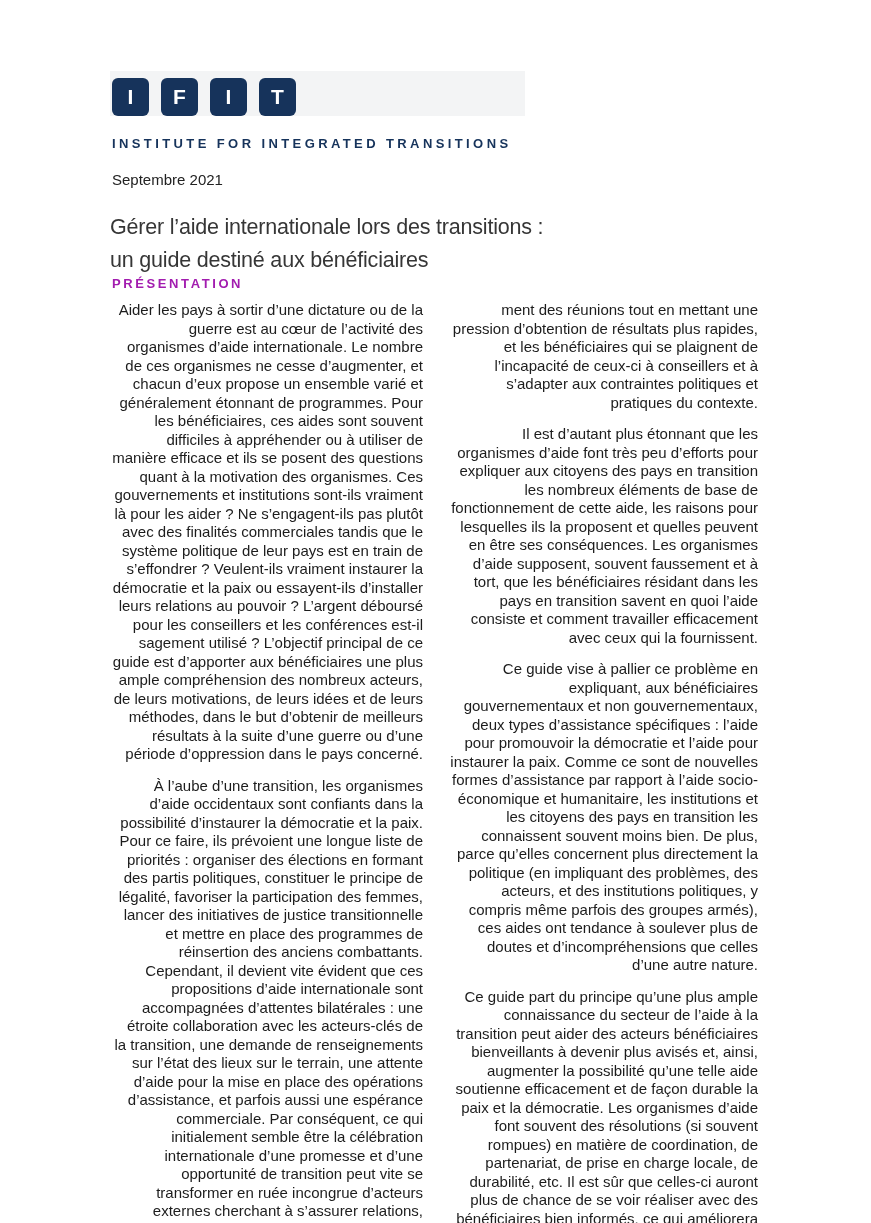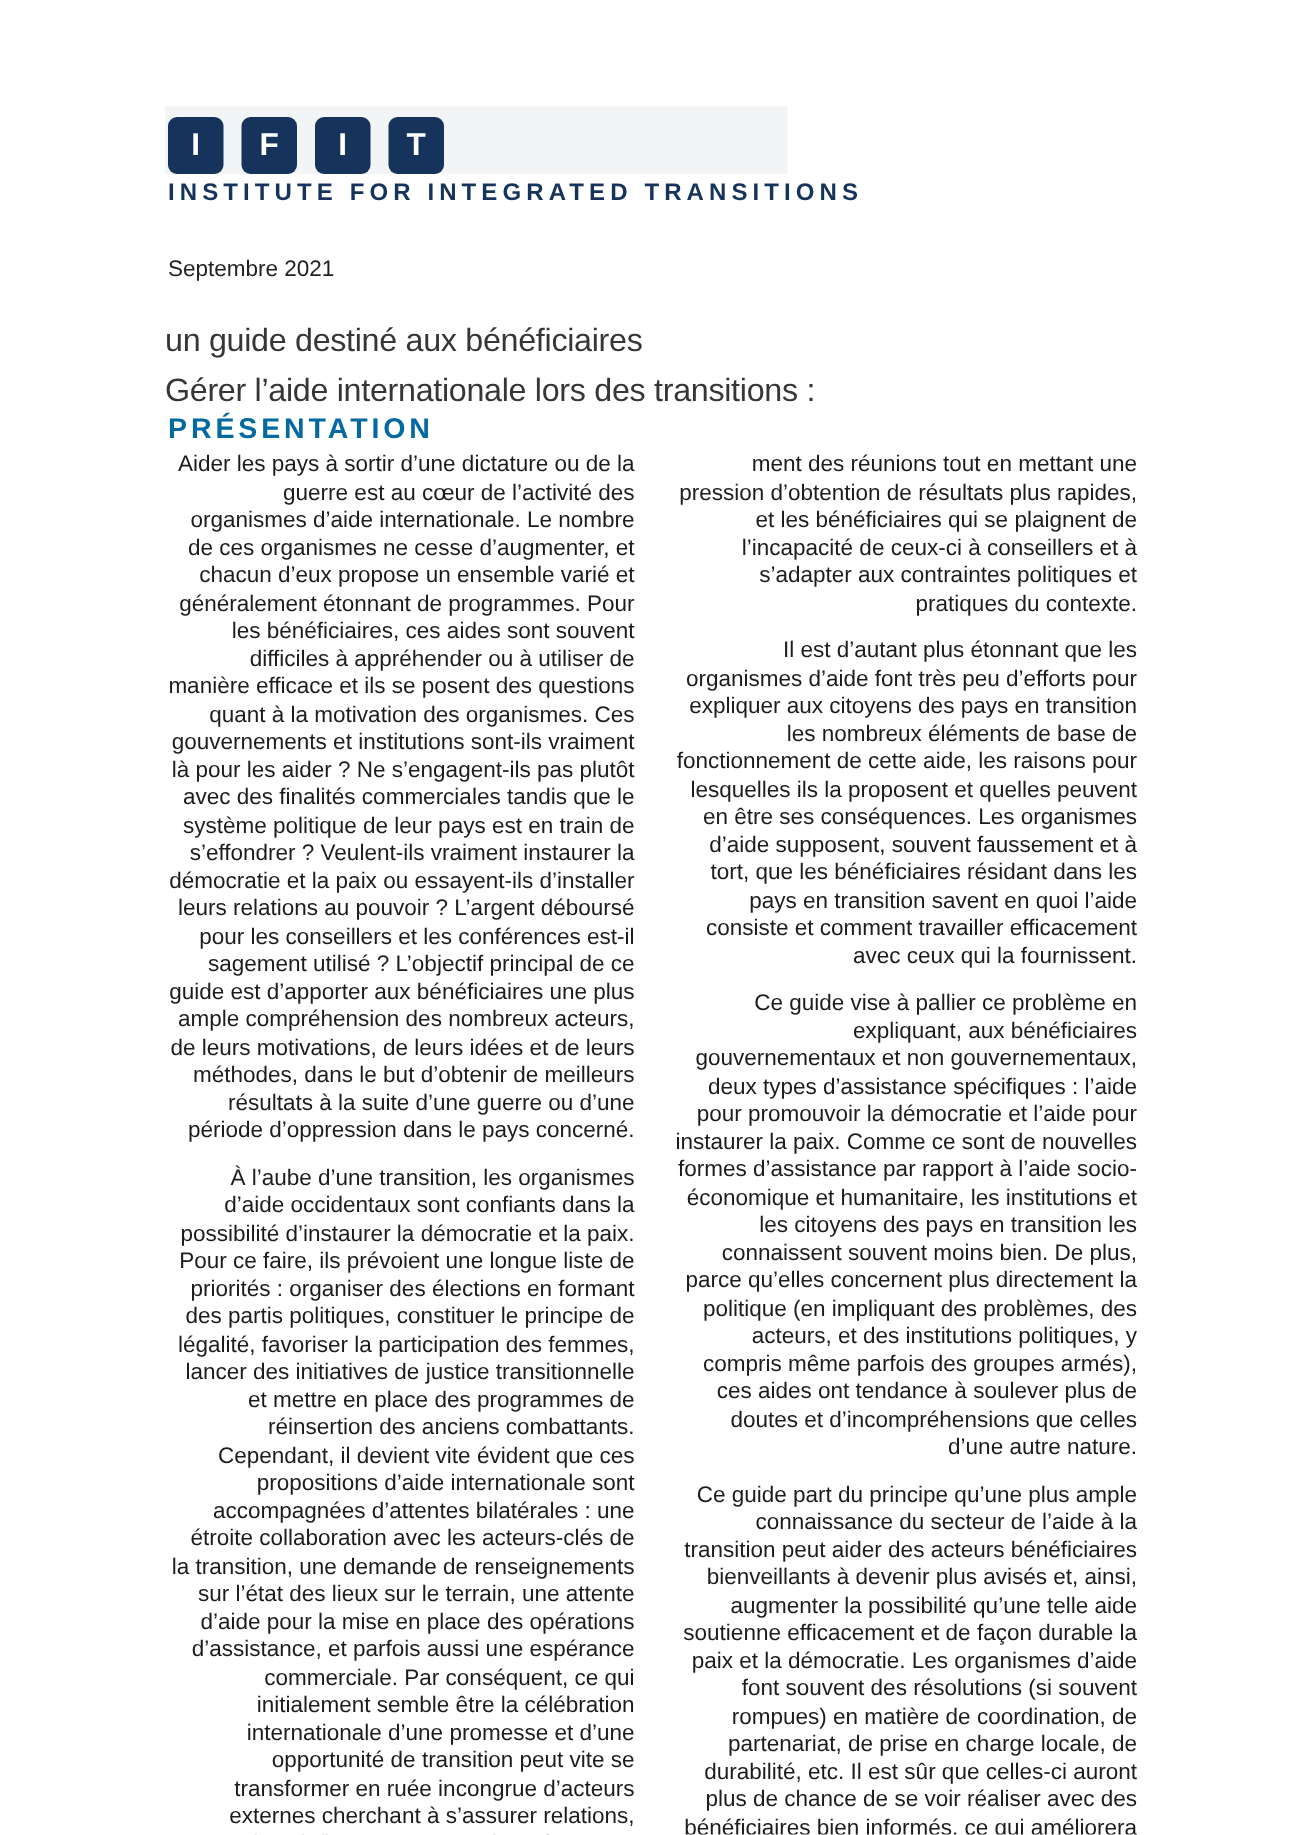--- a/index.html
+++ b/index.html
@@ -39,24 +39,24 @@
     border-radius:6px;
     color:#ffffff;
     font-weight:bold;
     font-size:21px;
     display:flex;
     align-items:center;
     justify-content:center;
   }
   .logo-subtitle{
     position:absolute;
-    left:112px; top:120px;
+    left:112px; top:136px;
     color:var(--navy);
     font-weight:bold;
-    font-size:16px;
+    font-size:13px;
     letter-spacing:3.4px;
     white-space:nowrap;
   }
   .pub-date{
     position:absolute;
     left:112px; top:171px;
     font-size:15px;
     color:#222222;
   }
   .doc-title{
@@ -65,24 +65,24 @@
     font-size:21.5px;
     line-height:33px;
     letter-spacing:-0.2px;
     color:var(--title);
     font-weight:400;
   }
   .doc-title .title-line{display:block;}
   .section-heading{
     position:absolute;
     left:112px; top:276px;
-    font-size:19px;
+    font-size:13px;
     font-weight:bold;
     letter-spacing:2.6px;
-    color:#0369a1;
+    color:#a21caf;
   }
   .columns{
     position:absolute;
     left:112px; top:301px;
     width:646px;
     display:flex;
     gap:24px;
   }
   .column{
     width:311px;
@@ -109,22 +109,22 @@
     <span class="logo-tile">F</span>
     <span class="logo-tile">I</span>
     <span class="logo-tile">T</span>
   </div>
 
   <div class="logo-subtitle">INSTITUTE FOR INTEGRATED TRANSITIONS</div>
 
   <div class="pub-date">Septembre 2021</div>
 
   <h1 class="doc-title">
+    <span class="title-line">Gérer l’aide internationale lors des transitions&nbsp;:</span>
     <span class="title-line">un guide destiné aux bénéficiaires</span>
-    <span class="title-line">Gérer l’aide internationale lors des transitions&nbsp;:</span>
   </h1>
 
   <div class="section-heading">PRÉSENTATION</div>
 
   <div class="columns">
     <div class="column" lang="fr">
       <p>Aider les pays à sortir d’une dictature ou de la guerre est au cœur de l’activité des organismes d’aide internationale. Le nombre de ces organismes ne cesse d’augmenter, et chacun d’eux propose un ensemble varié et généralement étonnant de programmes. Pour les bénéficiaires, ces aides sont souvent difficiles à appréhender ou à utiliser de manière efficace et ils se posent des questions quant à la motivation des organismes. Ces gouvernements et institutions sont-ils vraiment là pour les aider&nbsp;? Ne s’engagent-ils pas plutôt avec des finalités commerciales tandis que le système politique de leur pays est en train de s’effondrer&nbsp;? Veulent-ils vraiment instaurer la démocratie et la paix ou essayent-ils d’installer leurs relations au pouvoir&nbsp;? L’argent déboursé pour les conseillers et les conférences est-il sagement utilisé&nbsp;? L’objectif principal de ce guide est d’apporter aux bénéficiaires une plus ample compréhension des nombreux acteurs, de leurs motivations, de leurs idées et de leurs méthodes, dans le but d’obtenir de meilleurs résultats à la suite d’une guerre ou d’une période d’oppression dans le pays concerné.</p>
       <p>À l’aube d’une transition, les organismes d’aide occidentaux sont confiants dans la possibilité d’instaurer la démocratie et la paix. Pour ce faire, ils prévoient une longue liste de priorités&nbsp;: organiser des élections en formant des partis politiques, constituer le principe de légalité, favoriser la participation des femmes, lancer des initiatives de justice transitionnelle et mettre en place des programmes de réinsertion des anciens combattants. Cependant, il devient vite évident que ces propositions d’aide internationale sont accompagnées d’attentes bilatérales&nbsp;: une étroite collaboration avec les acteurs-clés de la transition, une demande de renseignements sur l’état des lieux sur le terrain, une attente d’aide pour la mise en place des opérations d’assistance, et parfois aussi une espérance commerciale. Par conséquent, ce qui initialement semble être la célébration internationale d’une promesse et d’une opportunité de transition peut vite se transformer en ruée incongrue d’acteurs externes cherchant à s’assurer relations, accords et influence. Des tensions émergent entre les organismes d’aide qui demandent constam-</p>
     </div>
     <div class="column" lang="fr">

